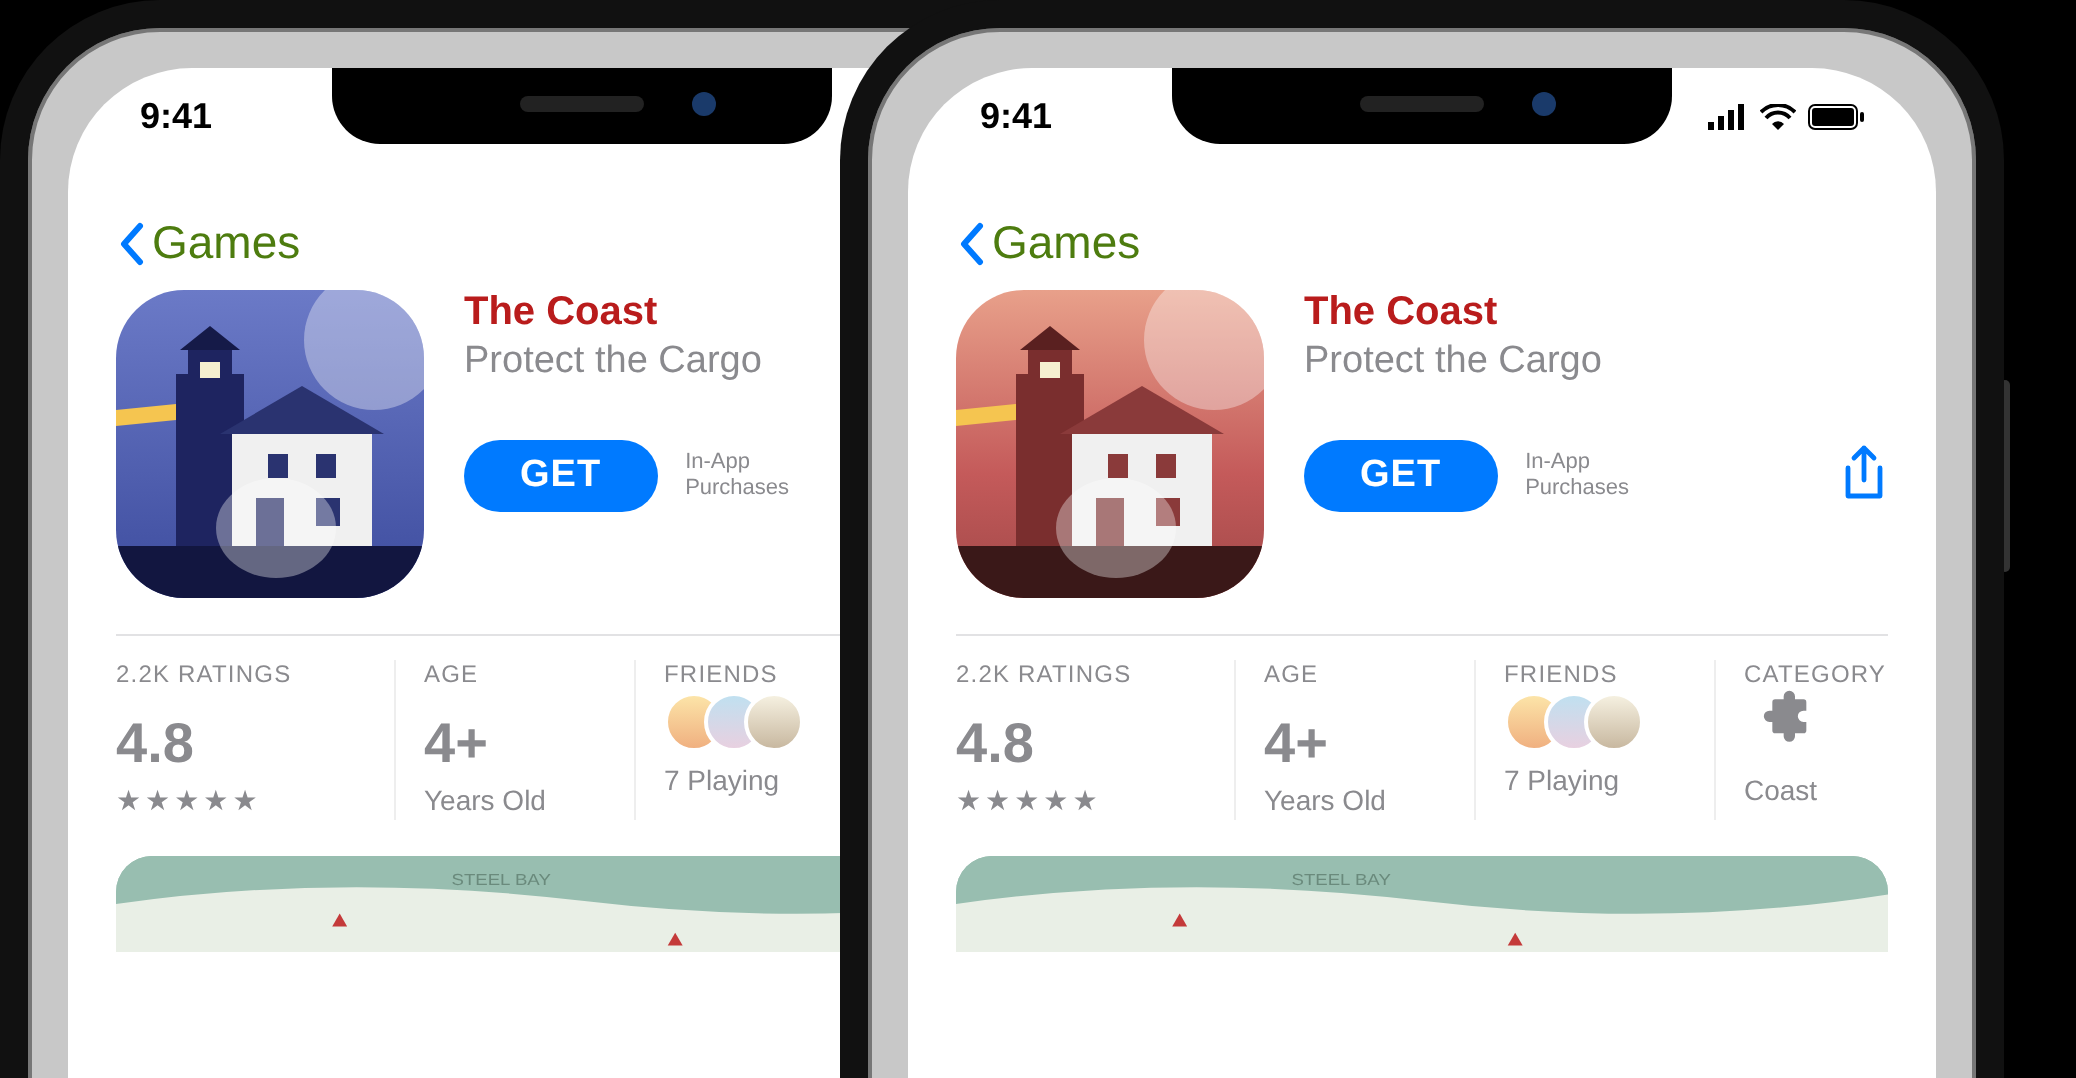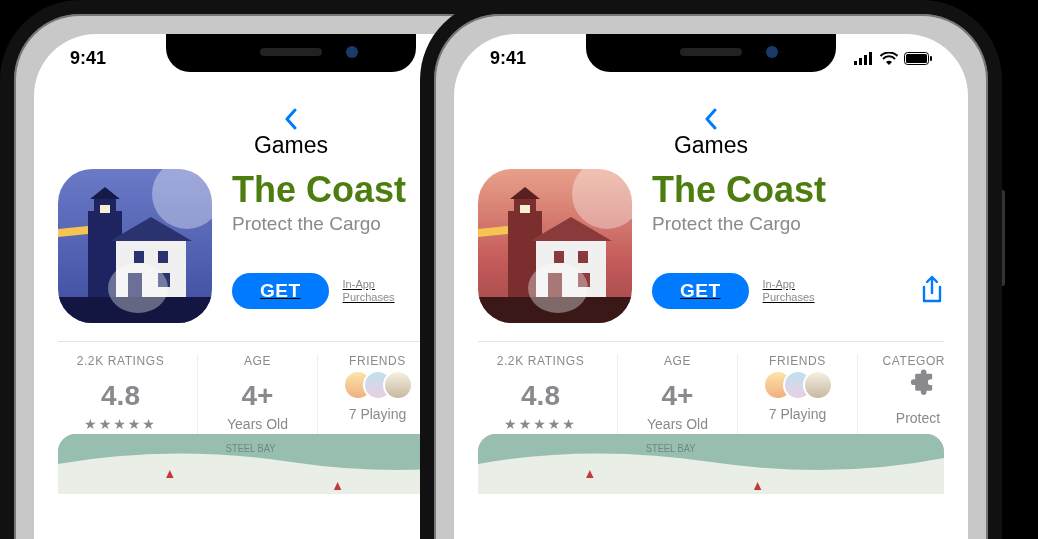--- a/index.html
+++ b/index.html
@@ -78,80 +78,79 @@
   }
   .status-right { display: flex; gap: 6px; align-items: center; }
   .status-right svg { display: block; }
   .content {
     position: absolute;
     top: 52px; left: 0; right: 0; bottom: 0;
     padding: 22px 24px 0 24px;
   }
   .backrow {
     display: flex; align-items: center; gap: 2px;
-    color: #000000; font-size: 23px;
+    color: #4d7c0f; font-size: 23px;
     margin-bottom: 10px;
-    flex-direction: column;
   }
   .approw {
     display: flex; gap: 20px; align-items: flex-start;
   }
   .appicon {
     width: 154px; height: 154px;
     border-radius: 34px;
     position: relative;
     overflow: hidden;
     flex: 0 0 auto;
   }
   .appicon.blue { background: linear-gradient(180deg,#6b7ac7 0%,#3d4c9e 100%); }
   .appicon.red  { background: linear-gradient(180deg,#e8a08a 0%,#c45a5a 60%,#a04848 100%); }
   .cloud { position:absolute; background:rgba(255,255,255,0.35); border-radius:50%; }
   .appinfo { flex: 1; min-width: 0; }
-  .appname { font-size: 36px; font-weight: 700; color:#4d7c0f; white-space:nowrap; }
+  .appname { font-size: 20px; font-weight: 700; color:#b91c1c; white-space:nowrap; }
   .appsub { font-size: 19px; color: #8a8a8e; margin-top: 2px; white-space:nowrap; }
   .actionrow {
-    margin-top: 38px; display:flex; align-items:center; gap:14px;text-decoration:underline;
+    margin-top: 28px; display:flex; align-items:center; gap:14px;
   }
   .getbtn {
     background:#007aff; color:#fff; border:none;
     border-radius: 20px; padding: 7px 28px;
     font-size: 19px; font-weight:700; letter-spacing:0.5px;
   }
   .iap { color:#8a8a8e; font-size:11px; line-height:1.2; }
   .sharebtn { margin-left:auto; color:#007aff; background:none; border:none; }
   hr.div { border:none; border-top:1px solid #e2e2e4; margin:18px 0 12px 0; }
   .statsrow {
     display:flex;
     color:#8a8a8e;
     overflow:hidden;
   }
   .stat {
     text-align:center;
     flex: 0 0 auto;
     padding: 0 14px;
     border-right: 1px solid #eee;
     min-height: 80px;
-    display:flex; flex-direction:column; align-items:center; justify-content:flex-start;
+    display:flex; flex-direction:column; align-items:flex-start; justify-content:flex-start;
   }
   .stat:last-child { border-right:none; }
   .statlabel { font-size:12px; letter-spacing:0.6px; white-space:nowrap; }
   .statvalue { font-size:28px; font-weight:700; color:#8a8a8e; margin-top:12px; white-space:nowrap; }
   .statsub { font-size:14px; color:#8a8a8e; margin-top:4px; white-space:nowrap; }
   .stars { color:#8a8a8e; font-size:14px; letter-spacing:2px; margin-top:4px; }
   .avatars { display:flex; margin-top:0px; height:34px; align-items:center; }
   .avatar {
     width:30px; height:30px; border-radius:50%;
     border:2px solid #fff; margin-left:-10px;
   }
   .avatar:first-child { margin-left:0; }
   .av1{background:linear-gradient(180deg,#fce4a8,#f0b080);}
   .av2{background:linear-gradient(180deg,#c0e0f0,#e8d0e0);}
   .av3{background:linear-gradient(180deg,#f5f0e0,#c8b8a0);}
   .screenshot-preview {
-    height:60px;
+    margin-top:18px; height:48px;
     background: linear-gradient(180deg,#8db5a4 0%,#a7c9bc 40%,#e8ede6 60%,#a7c9bc 80%);
     border-radius:18px 18px 0 0;
     position:relative; overflow:hidden;
   }
   .puzzle svg { width:34px; height:34px; }
   
   .sidebtn { position:absolute; background:#333; border-radius:3px; }
 </style>
 </head>
 <body>
@@ -335,21 +334,21 @@
             </div>
             <div class="statsub">7 Playing</div>
           </div>
           <div class="stat" style="width:120px">
             <div class="statlabel">CATEGORY</div>
             <div class="puzzle">
               <svg viewBox="0 0 24 24">
                   <path fill="#8a8a8e" d="M14 3a2 2 0 1 1 4 0v1h3a1 1 0 0 1 1 1v3h-1a2 2 0 1 0 0 4h1v3a1 1 0 0 1-1 1h-3v1a2 2 0 1 1-4 0v-1h-3a1 1 0 0 1-1-1v-3H9a2 2 0 1 1 0-4h1V5a1 1 0 0 1 1-1h3V3z"></path>
                 </svg>
             </div>
-            <div class="statsub">Protect</div>
+            <div class="statsub">Coast</div>
           </div>
         </div>
         <div class="screenshot-preview">
           <svg width="100%" height="100%" viewBox="0 0 500 60" preserveAspectRatio="none">
             <rect x="0" y="0" width="500" height="60" fill="#98beb0"></rect>
             <path d="M0 30 Q120 10 250 28 Q380 46 500 24 L500 60 L0 60 Z" fill="#e9efe6"></path>
             <text x="180" y="18" fill="#6a8a7c" font-size="10" font-family="Arial">STEEL BAY</text>
             <polygon points="120,36 124,44 116,44" fill="#c43a3a"></polygon>
             <polygon points="300,48 304,56 296,56" fill="#c43a3a"></polygon>
           </svg>

